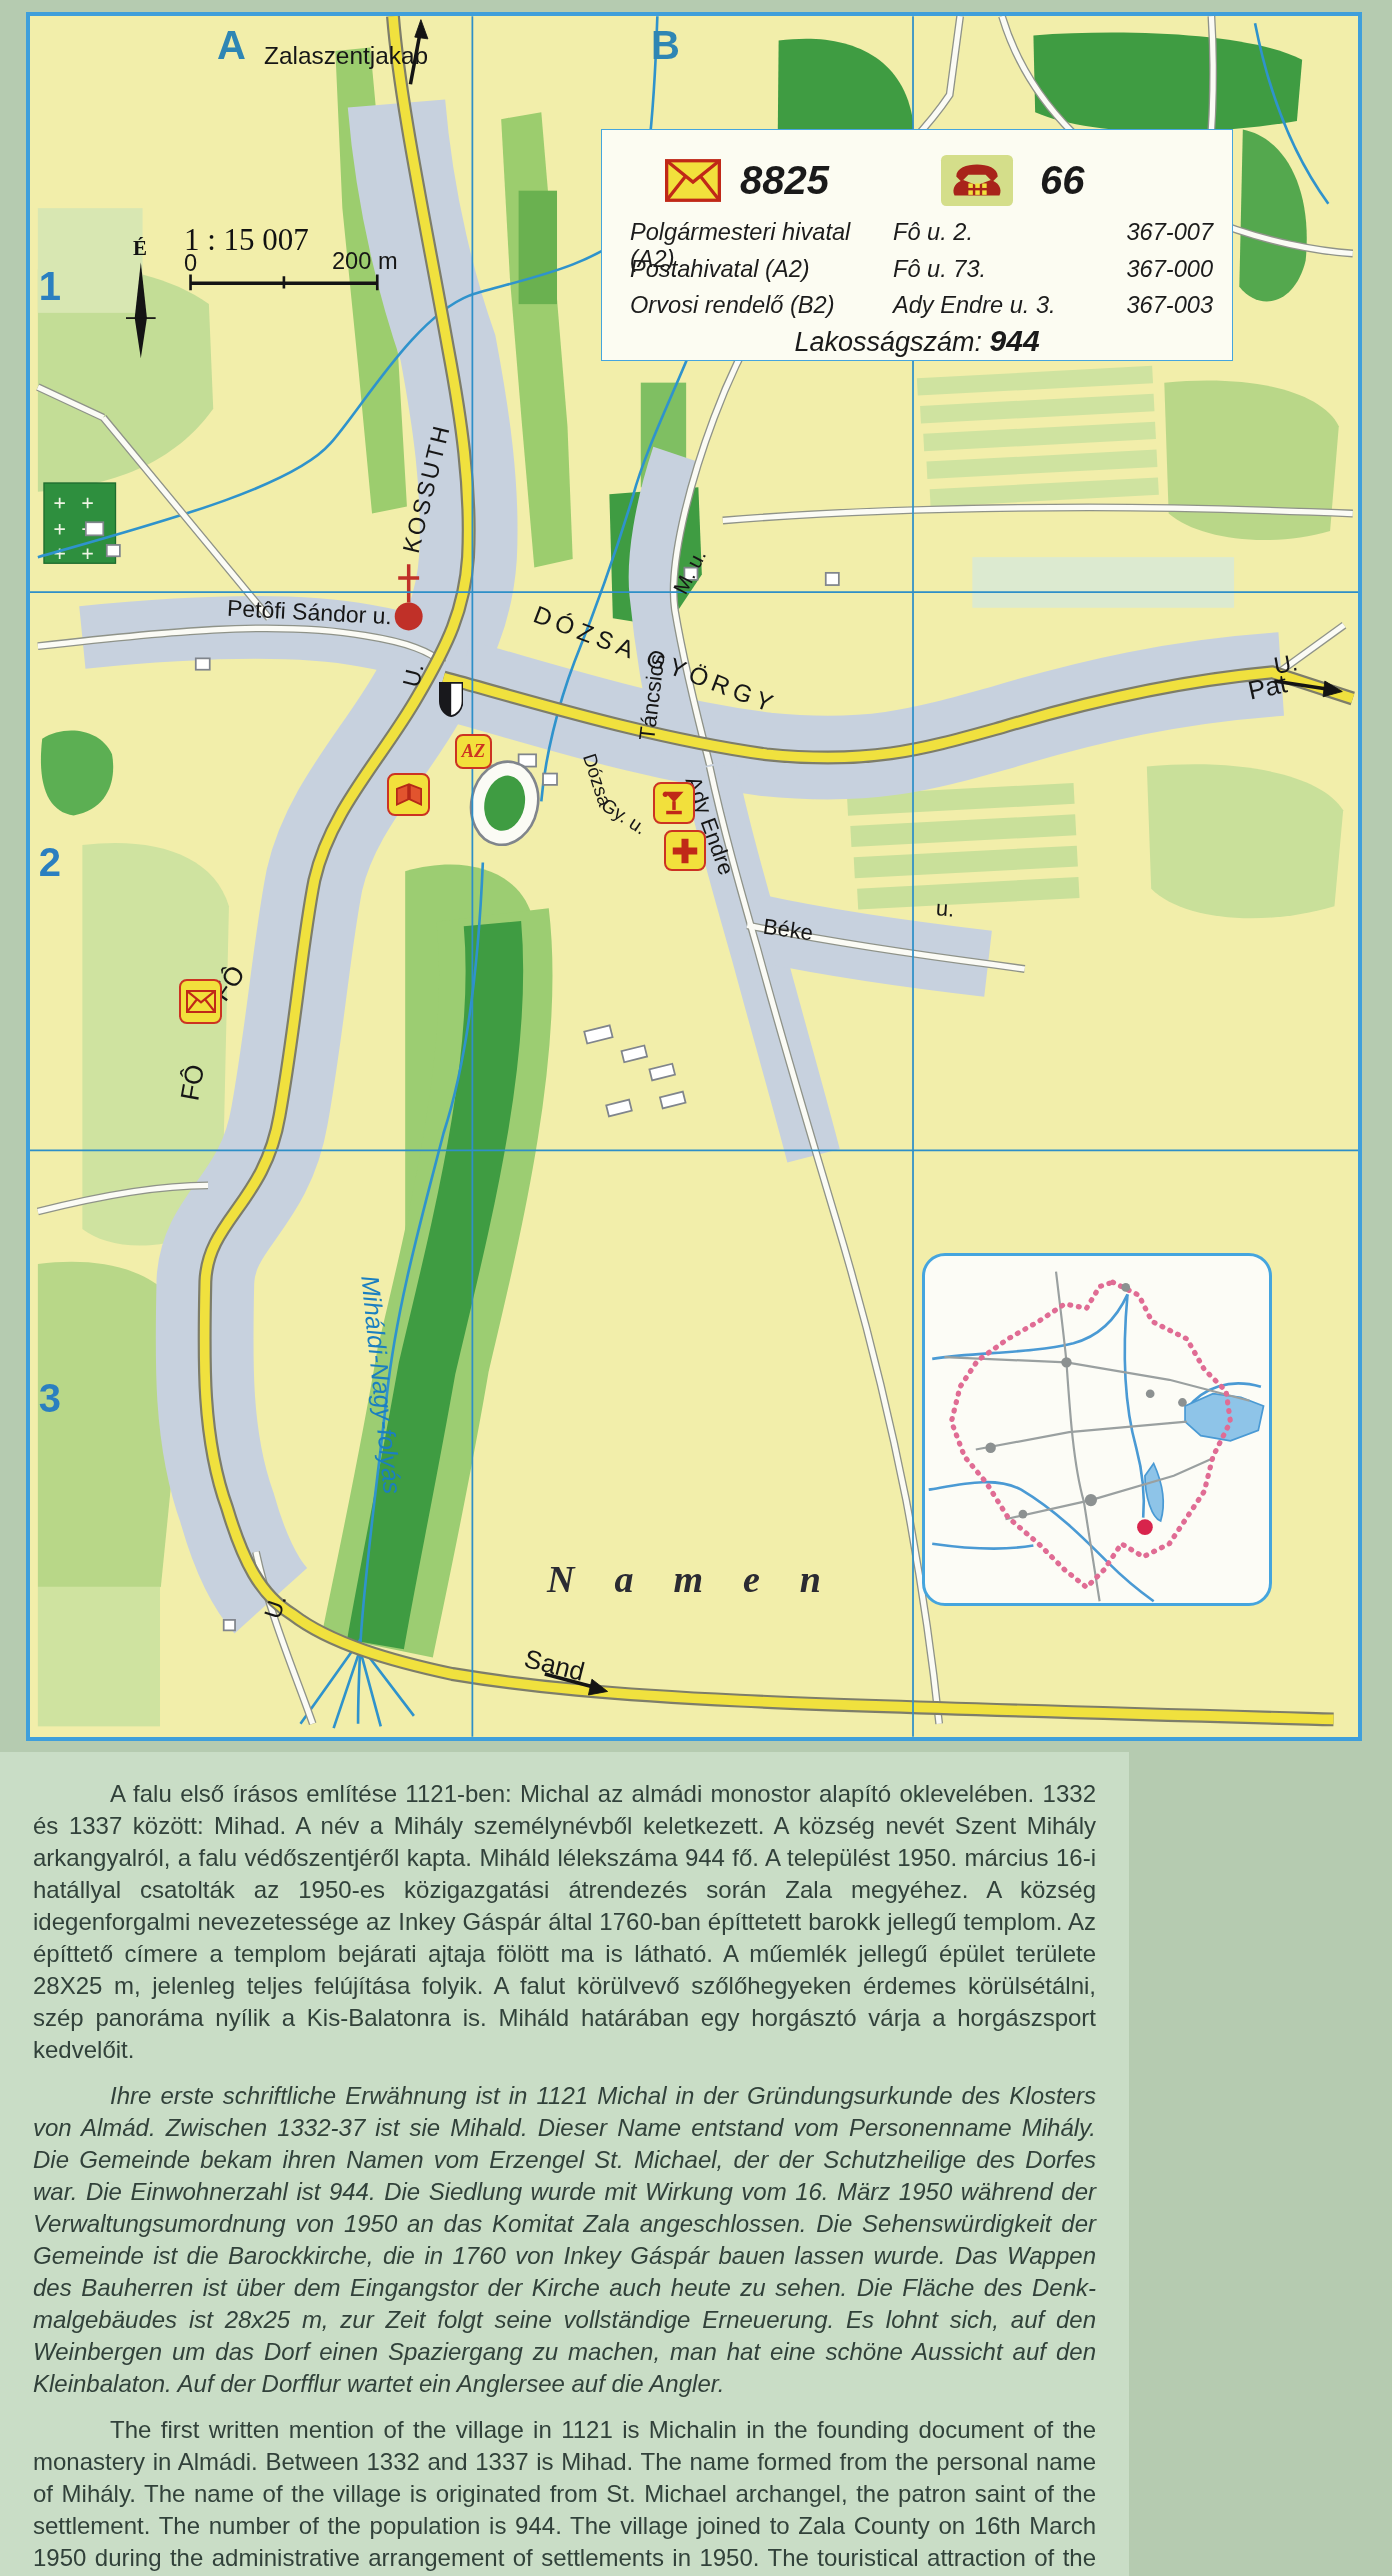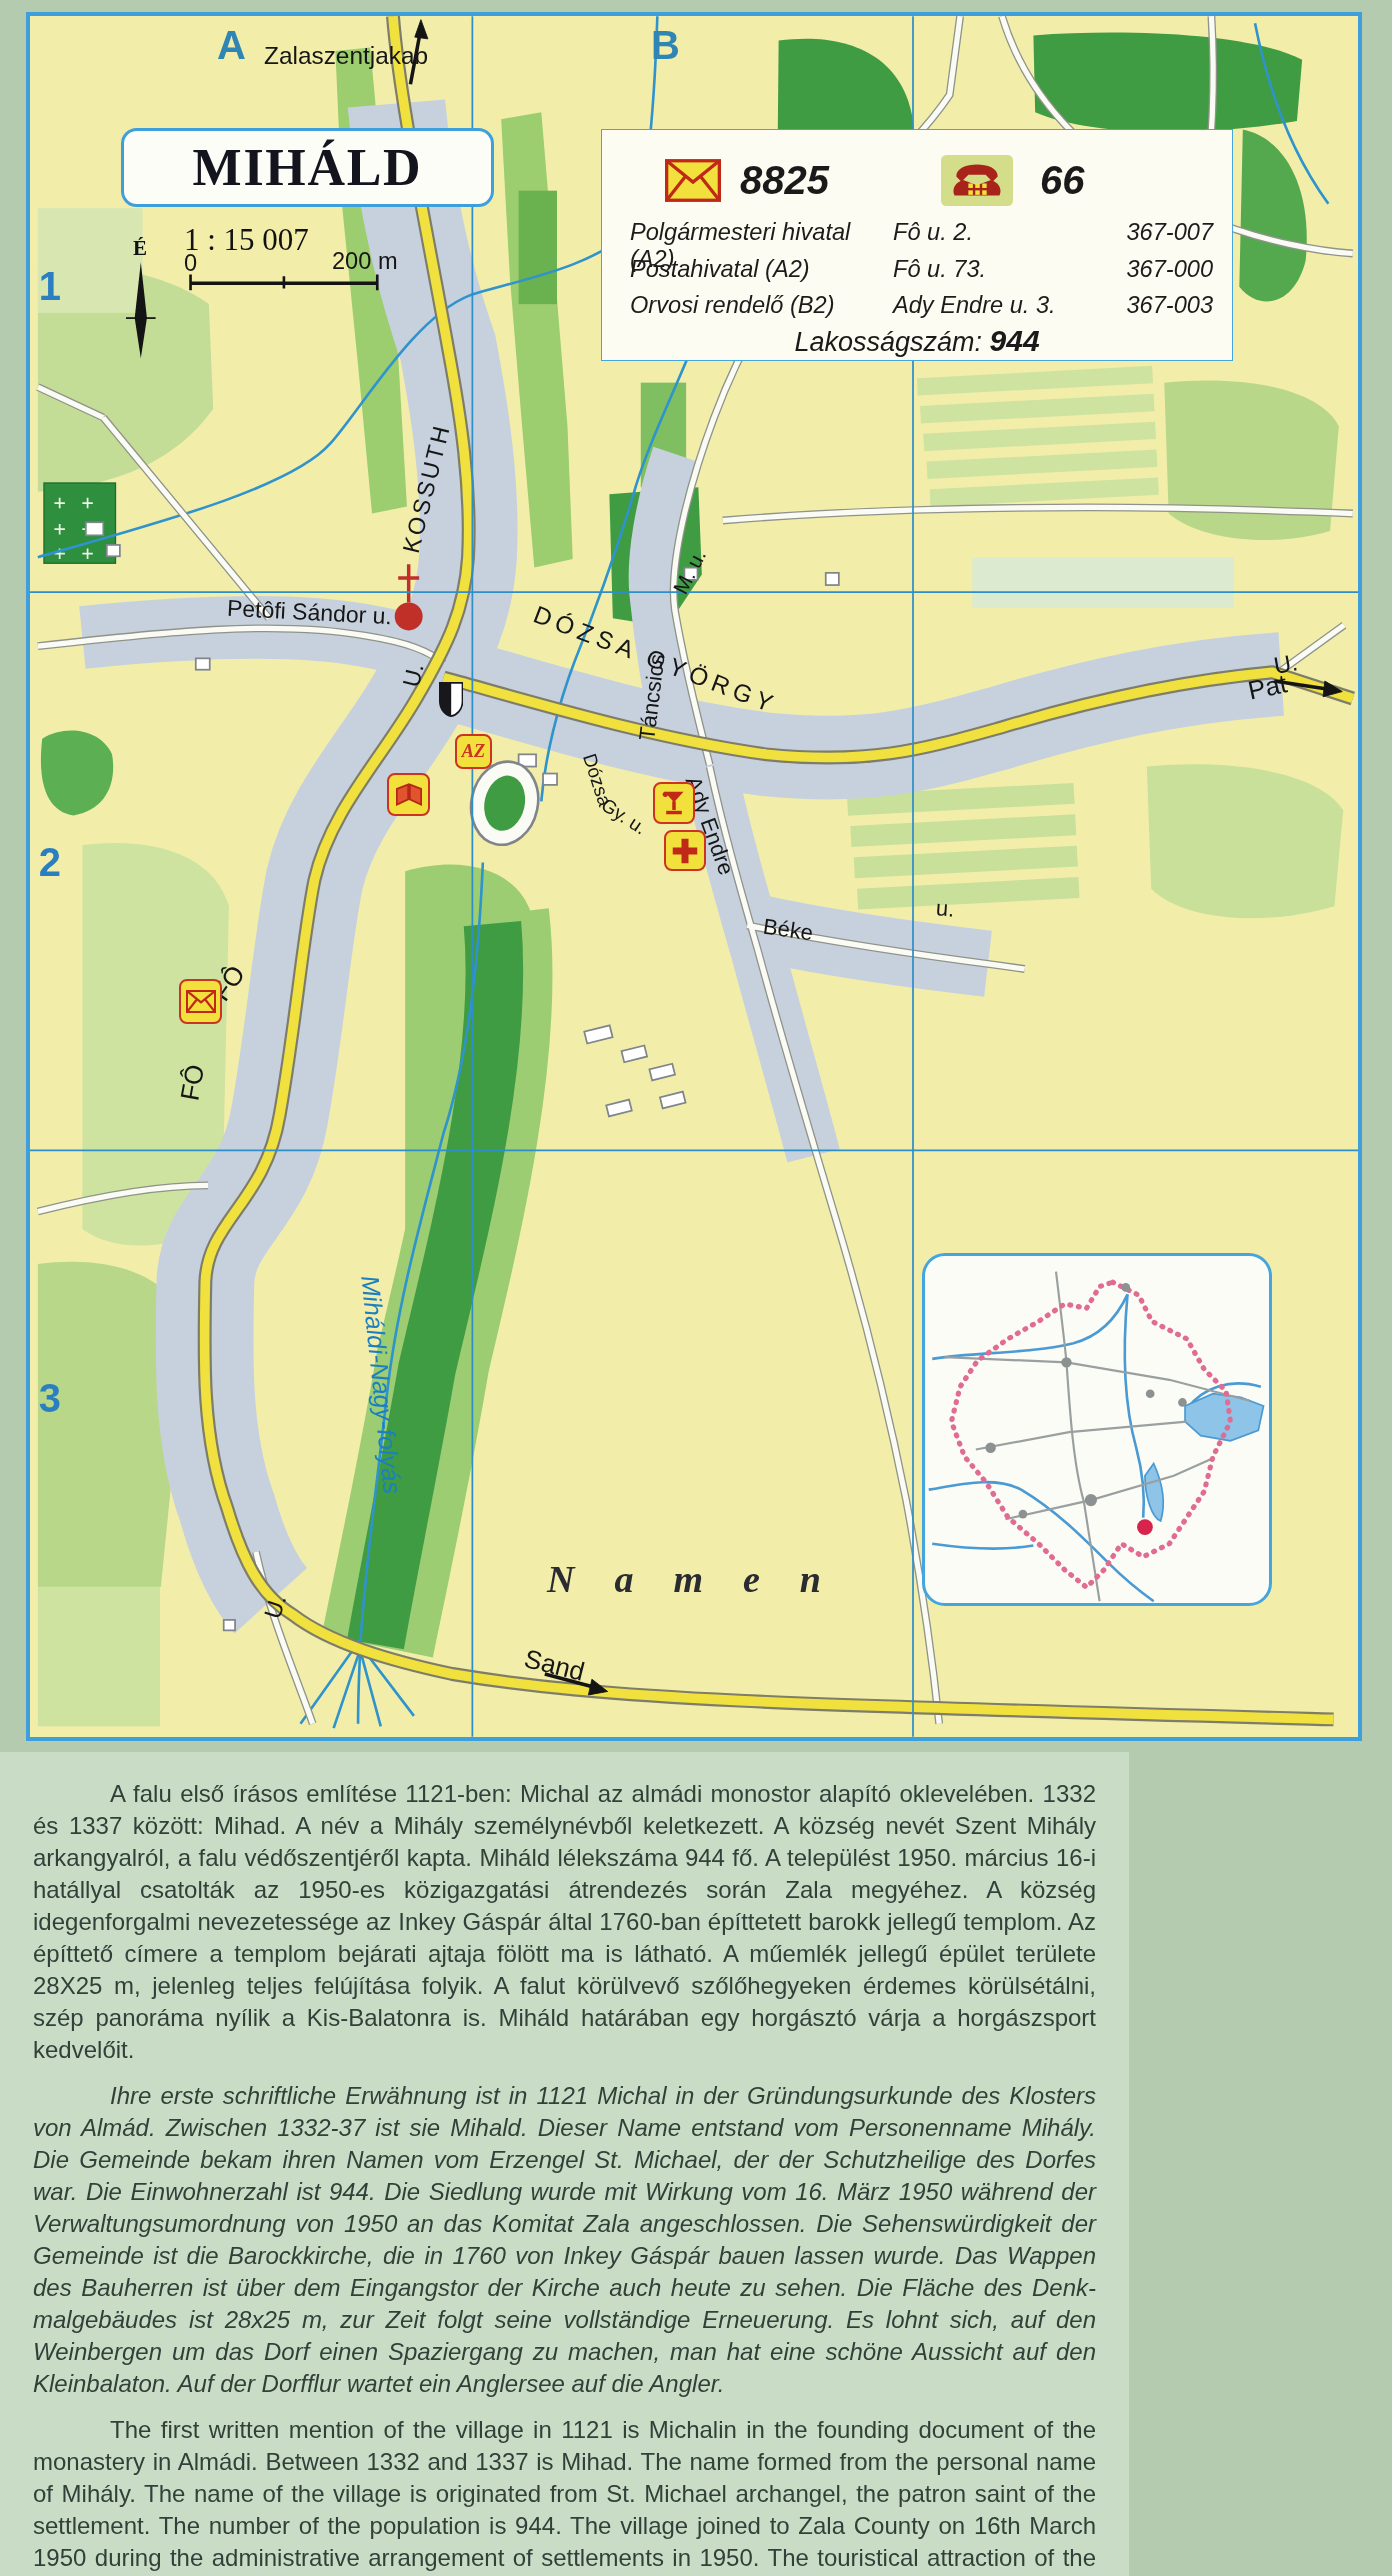--- a/index.html
+++ b/index.html
@@ -195,23 +195,20 @@
         <path d="M590,1900 L650,1916" stroke-width="4" fill="none"></path>
           <polygon points="662,1920 644,1906 640,1924"></polygon>
       </g>
 
       <g stroke="#2e8fc8" stroke-width="2" fill="none">
         <path d="M507,0 L507,1972 M1012,0 L1012,1972"></path>
         <path d="M0,660 L1522,660 M0,1300 L1522,1300"></path>
       </g>
     </svg>
 
-    <div class="title-box">
-      <span>MIHÁLD</span>
-    </div>
     <div class="lbl scale-txt" style="left:154px;top:206px;">1 : 15 007</div>
     <div class="lbl compass-e" style="left:103px;top:220px;">É</div>
     <div class="lbl" style="left:154px;top:234px;font-size:23.6px;">0</div>
     <div class="lbl" style="left:302px;top:232px;font-size:23.6px;">200 m</div>
 
     <div class="grid-lbl" style="left:187px;top:7px;">A</div>
     <div class="grid-lbl" style="left:621px;top:7px;">B</div>
     <div class="grid-num" style="left:8.7px;top:248px;">1</div>
     <div class="grid-num" style="left:8.7px;top:824px;">2</div>
     <div class="grid-num" style="left:8.7px;top:1360px;">3</div>

